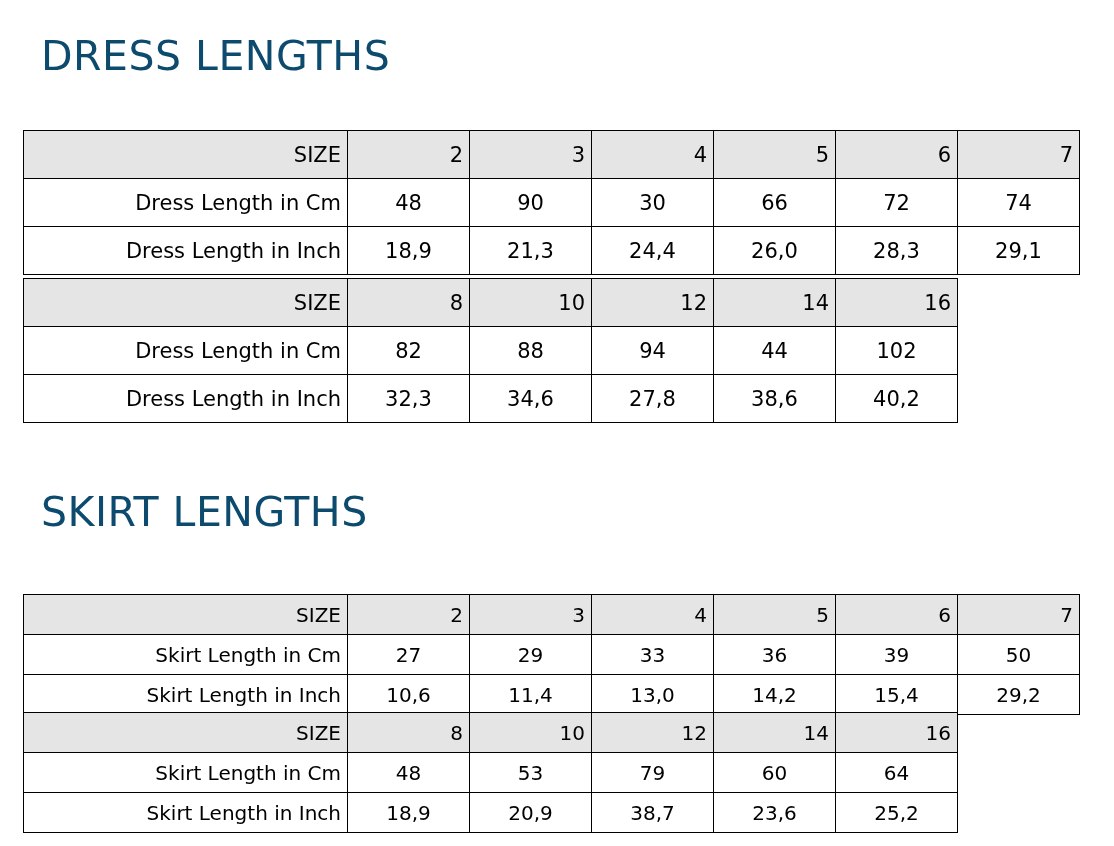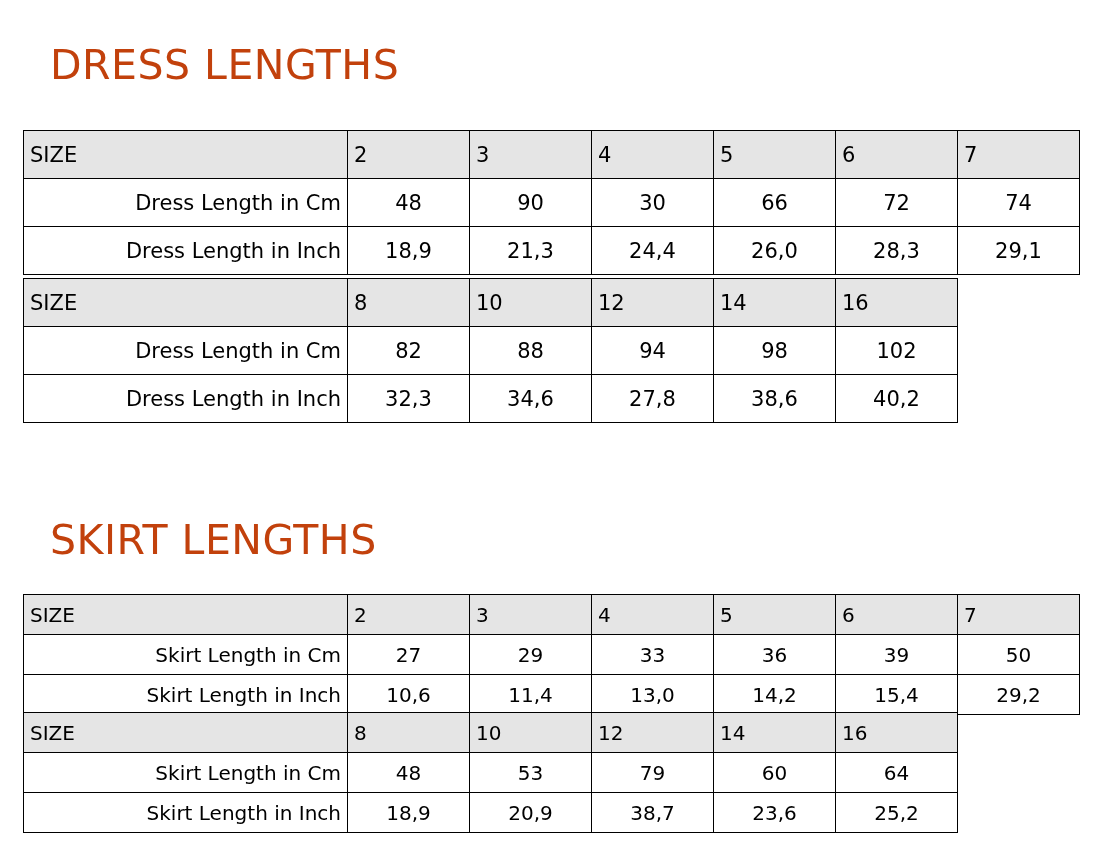--- a/index.html
+++ b/index.html
@@ -18,26 +18,26 @@
   .page {
     position: relative;
     width: 1114px;
     height: 846px;
     box-sizing: border-box;
   }
   .section-title {
     font-size: 41px;
     font-weight: 400;
     letter-spacing: 0.5px;
-    color: #c2410c;
-    margin: 17px;
+    color: #0c4a6e;
+    margin: 8px;
     line-height: 1;
   }
   #dress-title-wrap { position: absolute; left: 33px; top: 28px; }
-  #skirt-title-wrap { position: absolute; left: 33px; top: 503px; }
+  #skirt-title-wrap { position: absolute; left: 33px; top: 484px; }
 
   table.size-table {
     border-collapse: collapse;
     table-layout: fixed;
     font-size: 20px;
   }
   table.size-table td {
     border: 1px solid #000000;
     height: 38px;
     padding: 0 6px;
@@ -48,21 +48,21 @@
     box-sizing: border-box;
     overflow: hidden;
     white-space: nowrap;
   }
   table.size-table td.label {
     text-align: right;
     padding-left: 6px;
   }
   table.size-table td.head {
     background: #e5e5e5;
-    text-align: left;
+    text-align: right;
   }
   
   col.c-label { width: 324px; }
   col.c-val   { width: 122px; }
 
   #dress-table-1 { position: absolute; left: 23px; top: 130px; }
   #dress-table-2 { position: absolute; left: 23px; top: 278px; }
   #skirt-table-1 { position: absolute; left: 23px; top: 594px; }
   #skirt-table-2 { position: absolute; left: 23px; top: 712px; }
 
@@ -136,21 +136,21 @@
         <td class="head">10</td>
         <td class="head">12</td>
         <td class="head">14</td>
         <td class="head">16</td>
       </tr>
       <tr>
         <td class="label">Dress Length in Cm</td>
         <td>82</td>
         <td>88</td>
         <td>94</td>
-        <td>98</td>
+        <td>44</td>
         <td>102</td>
       </tr>
       <tr>
         <td class="label">Dress  Length in Inch</td>
         <td>32,3</td>
         <td>34,6</td>
         <td>27,8</td>
         <td>38,6</td>
         <td>40,2</td>
       </tr>

